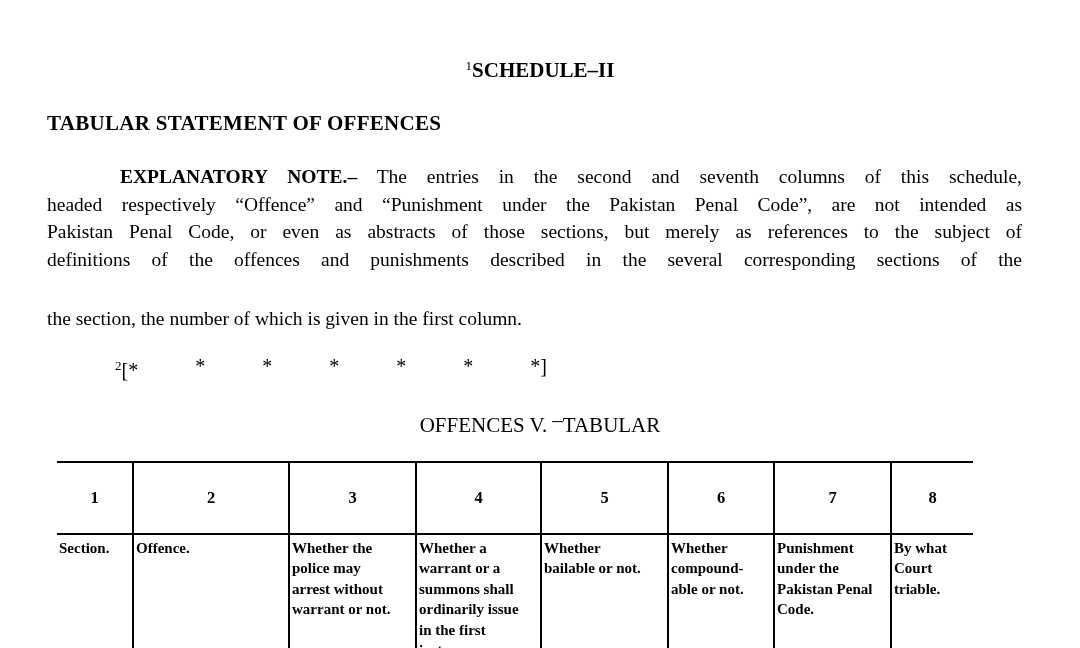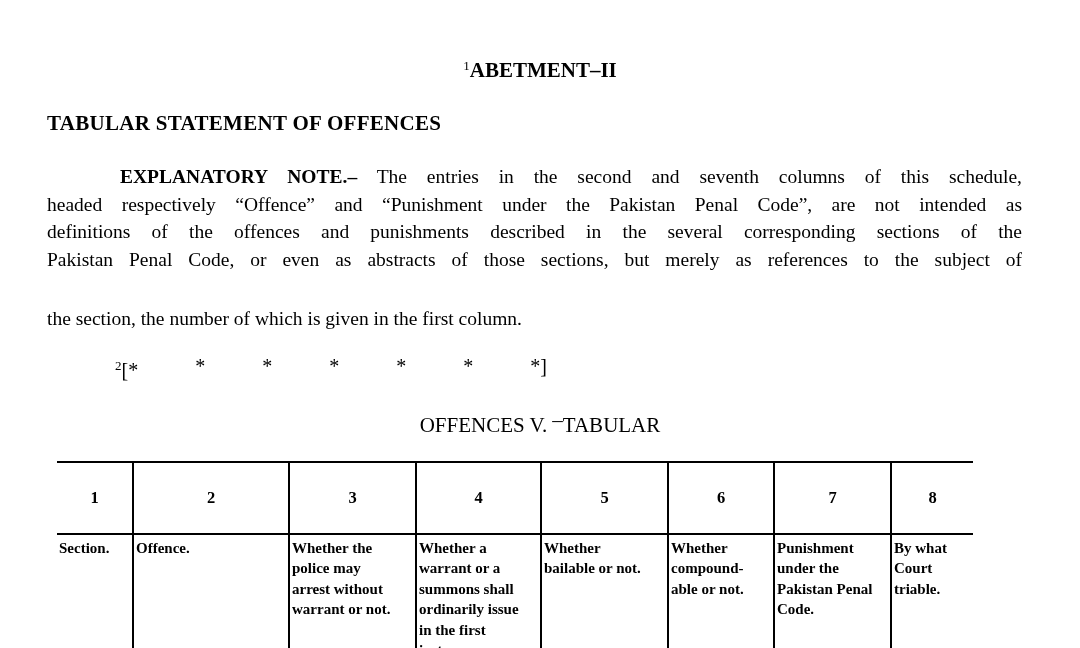--- a/index.html
+++ b/index.html
@@ -61,29 +61,29 @@
     font-weight: bold; font-size: 15px; line-height: 20.5px;
     white-space: pre-line; padding: 3px 1px 0 2px;
     overflow: hidden;
   }
 </style>
 </head>
 <body style="background: rgb(255, 255, 255); color: rgb(0, 0, 0);">
 
 <div class="page">
 
-  <h1 class="title"><sup>1</sup><span>ABETMENT–II</span></h1>
+  <h1 class="title"><sup>1</sup><span>SCHEDULE–II</span></h1>
 
   <h2 class="subtitle">TABULAR STATEMENT OF OFFENCES</h2>
 
   <div class="note">
     <div class="jline first"><span class="lead">EXPLANATORY NOTE.–</span><span> The entries in the second and seventh columns of this schedule,</span></div>
     <div class="jline">headed respectively “Offence” and “Punishment under the Pakistan Penal Code”, are not intended as</div>
+    <div class="jline">Pakistan Penal Code, or even as abstracts of those sections, but merely as references to the subject of</div>
     <div class="jline">definitions of the offences and punishments described in the several corresponding sections of the</div>
-    <div class="jline">Pakistan Penal Code, or even as abstracts of those sections, but merely as references to the subject of</div>
     <div class="jline last">the section, the number of which is given in the first column.</div>
   </div>
 
   <div class="stars-line">
     <span><sup>2</sup><span>[</span><span>*</span></span>
     <span>*</span>
     <span>*</span>
     <span>*</span>
     <span>*</span>
     <span>*</span>

